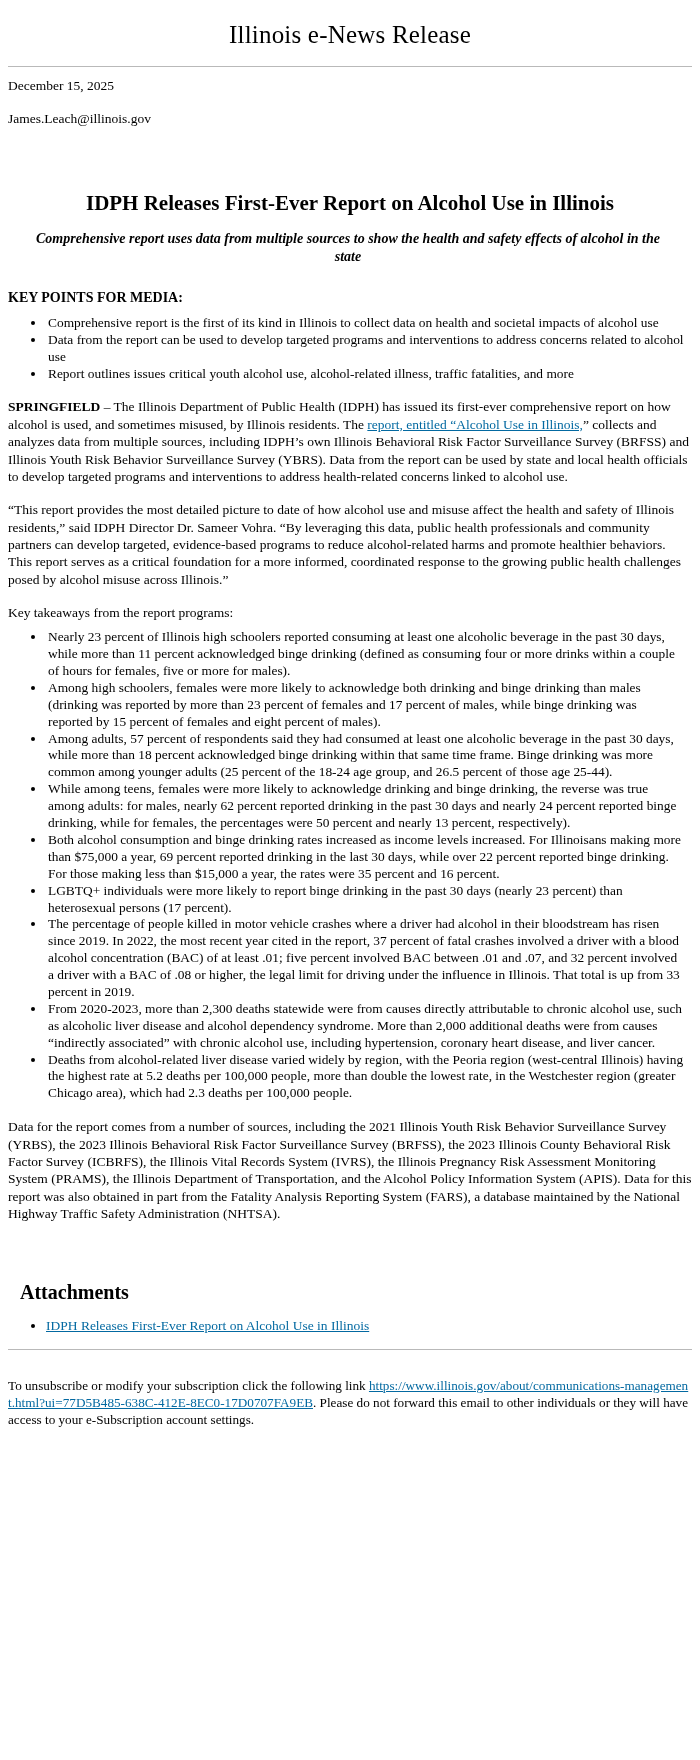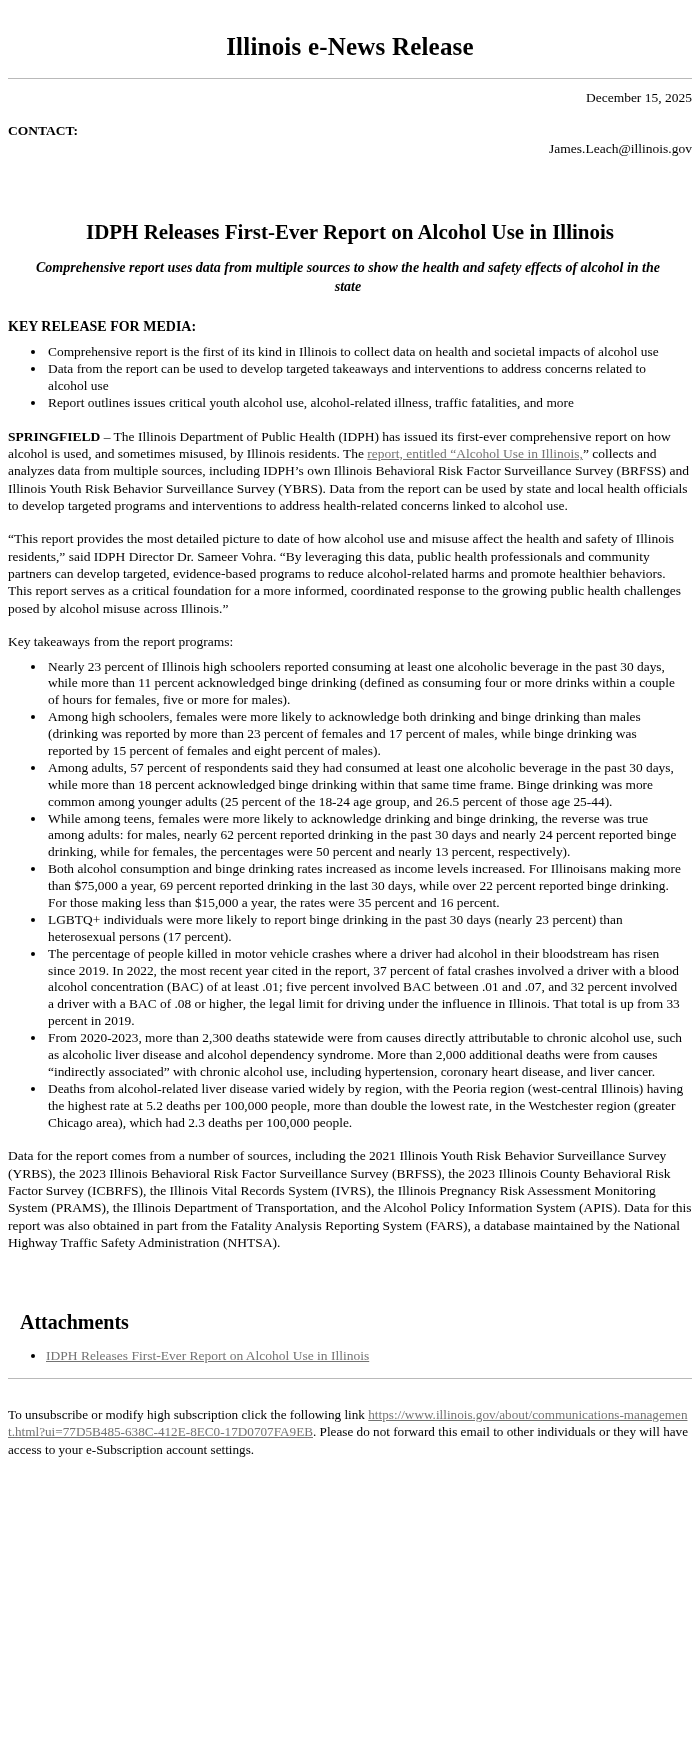--- a/index.html
+++ b/index.html
@@ -14,42 +14,41 @@
     -webkit-font-smoothing: antialiased;
   }
   .page {
     width: 700px;
     box-sizing: border-box;
     padding: 0 8px 14px 8px;
   }
   .masthead {
     text-align: center;
     font-size: 25px;
-    font-weight: bold;
+    font-weight: normal;
     letter-spacing: 0.2px;
-    padding: 32px 0 16px 0;
+    padding: 20px 0 16px 0;
     line-height: 1.2;
   }
   .rule {
     border: none;
     border-top: 1px solid #b9b9b9;
     margin: 0 0 0 0;
     height: 0;
   }
   .block-gap-sm { height: 10px; }
   .block-gap { height: 16px; }
   .meta-label {
     font-size: 13.5px;
     font-weight: bold;
     line-height: 1.28;
   }
   .meta-value {
     font-size: 13.5px;
     line-height: 1.28;
-    text-align: right;
   }
   h1.headline {
     text-align: center;
     font-size: 21px;
     font-weight: bold;
     margin: 0;
     padding: 0 10px;
     line-height: 1.25;
   }
   .subhead {
@@ -78,21 +77,21 @@
   }
   ul.bullets.tight li { margin-bottom: 0; }
   p.body {
     font-size: 13.5px;
     line-height: 1.285;
     margin: 0;
     text-align: left;
   }
   .strong-lead { font-weight: bold; }
   a.link {
-    color: #737373;
+    color: #0369a1;
     text-decoration: underline;
   }
   h2.attachments {
     font-size: 20px;
     font-weight: bold;
     margin: 12px;
     line-height: 1.25;
   }
   ul.attach-list {
     margin: 12px 0 0 0;
@@ -120,37 +119,36 @@
 
   <div class="block-gap-sm"></div>
 
   <div>
     <div class="meta-value">December 15, 2025</div>
   </div>
 
   <div class="block-gap"></div>
 
   <div>
-    <div class="meta-label">CONTACT:</div>
     <div class="meta-value">James.Leach@illinois.gov</div>
   </div>
 
   <div style="height:62px"></div>
 
   <h1 class="headline">IDPH Releases First-Ever Report on Alcohol Use in Illinois</h1>
 
   <div class="subhead">Comprehensive report uses data from multiple sources to show the health and safety effects of alcohol in the state</div>
 
   <div style="height:22px"></div>
 
-  <div class="section-label">KEY RELEASE FOR MEDIA:</div>
+  <div class="section-label">KEY POINTS FOR MEDIA:</div>
 
   <ul class="bullets">
     <li>Comprehensive report is the first of its kind in Illinois to collect data on health and societal impacts of alcohol use</li>
-    <li>Data from the report can be used to develop targeted takeaways and interventions to address concerns related to alcohol use</li>
+    <li>Data from the report can be used to develop targeted programs and interventions to address concerns related to alcohol use</li>
     <li>Report outlines issues critical youth alcohol use, alcohol-related illness, traffic fatalities, and more</li>
   </ul>
 
   <div class="block-gap"></div>
 
   <p class="body"><span class="strong-lead">SPRINGFIELD</span><span> – The Illinois Department of Public Health (IDPH) has issued its first-ever comprehensive report on how alcohol is used, and sometimes misused, by Illinois residents. The </span><a class="link" href="#">report, entitled “Alcohol Use in Illinois,</a><span>” collects and analyzes data from multiple sources, including IDPH’s own Illinois Behavioral Risk Factor Surveillance Survey (BRFSS) and Illinois Youth Risk Behavior Surveillance Survey (YBRS). Data from the report can be used by state and local health officials to develop targeted programs and interventions to address health-related concerns linked to alcohol use.</span></p>
 
   <div class="block-gap"></div>
 
   <p class="body">“This report provides the most detailed picture to date of how alcohol use and misuse affect the health and safety of Illinois residents,” said IDPH Director Dr. Sameer Vohra. “By leveraging this data, public health professionals and community partners can develop targeted, evidence-based programs to reduce alcohol-related harms and promote healthier behaviors. This report serves as a critical foundation for a more informed, coordinated response to the growing public health challenges posed by alcohol misuse across Illinois.”</p>
@@ -182,15 +180,15 @@
   <ul class="attach-list">
     <li><a class="link" href="#">IDPH Releases First-Ever Report on Alcohol Use in Illinois</a></li>
   </ul>
 
   <div style="height:14px"></div>
 
   <hr class="rule">
 
   <div style="height:14px"></div>
 
-  <p class="footer-text"><span>To unsubscribe or modify high subscription click the following link </span><a class="link" href="#">https://www.illinois.gov/about/communications-management.html?ui=77D5B485-638C-412E-8EC0-17D0707FA9EB</a><span>. Please do not forward this email to other individuals or they will have access to your e-Subscription account settings.</span></p>
+  <p class="footer-text"><span>To unsubscribe or modify your subscription click the following link </span><a class="link" href="#">https://www.illinois.gov/about/communications-management.html?ui=77D5B485-638C-412E-8EC0-17D0707FA9EB</a><span>. Please do not forward this email to other individuals or they will have access to your e-Subscription account settings.</span></p>
 
 </div>
 
 </body></html>

